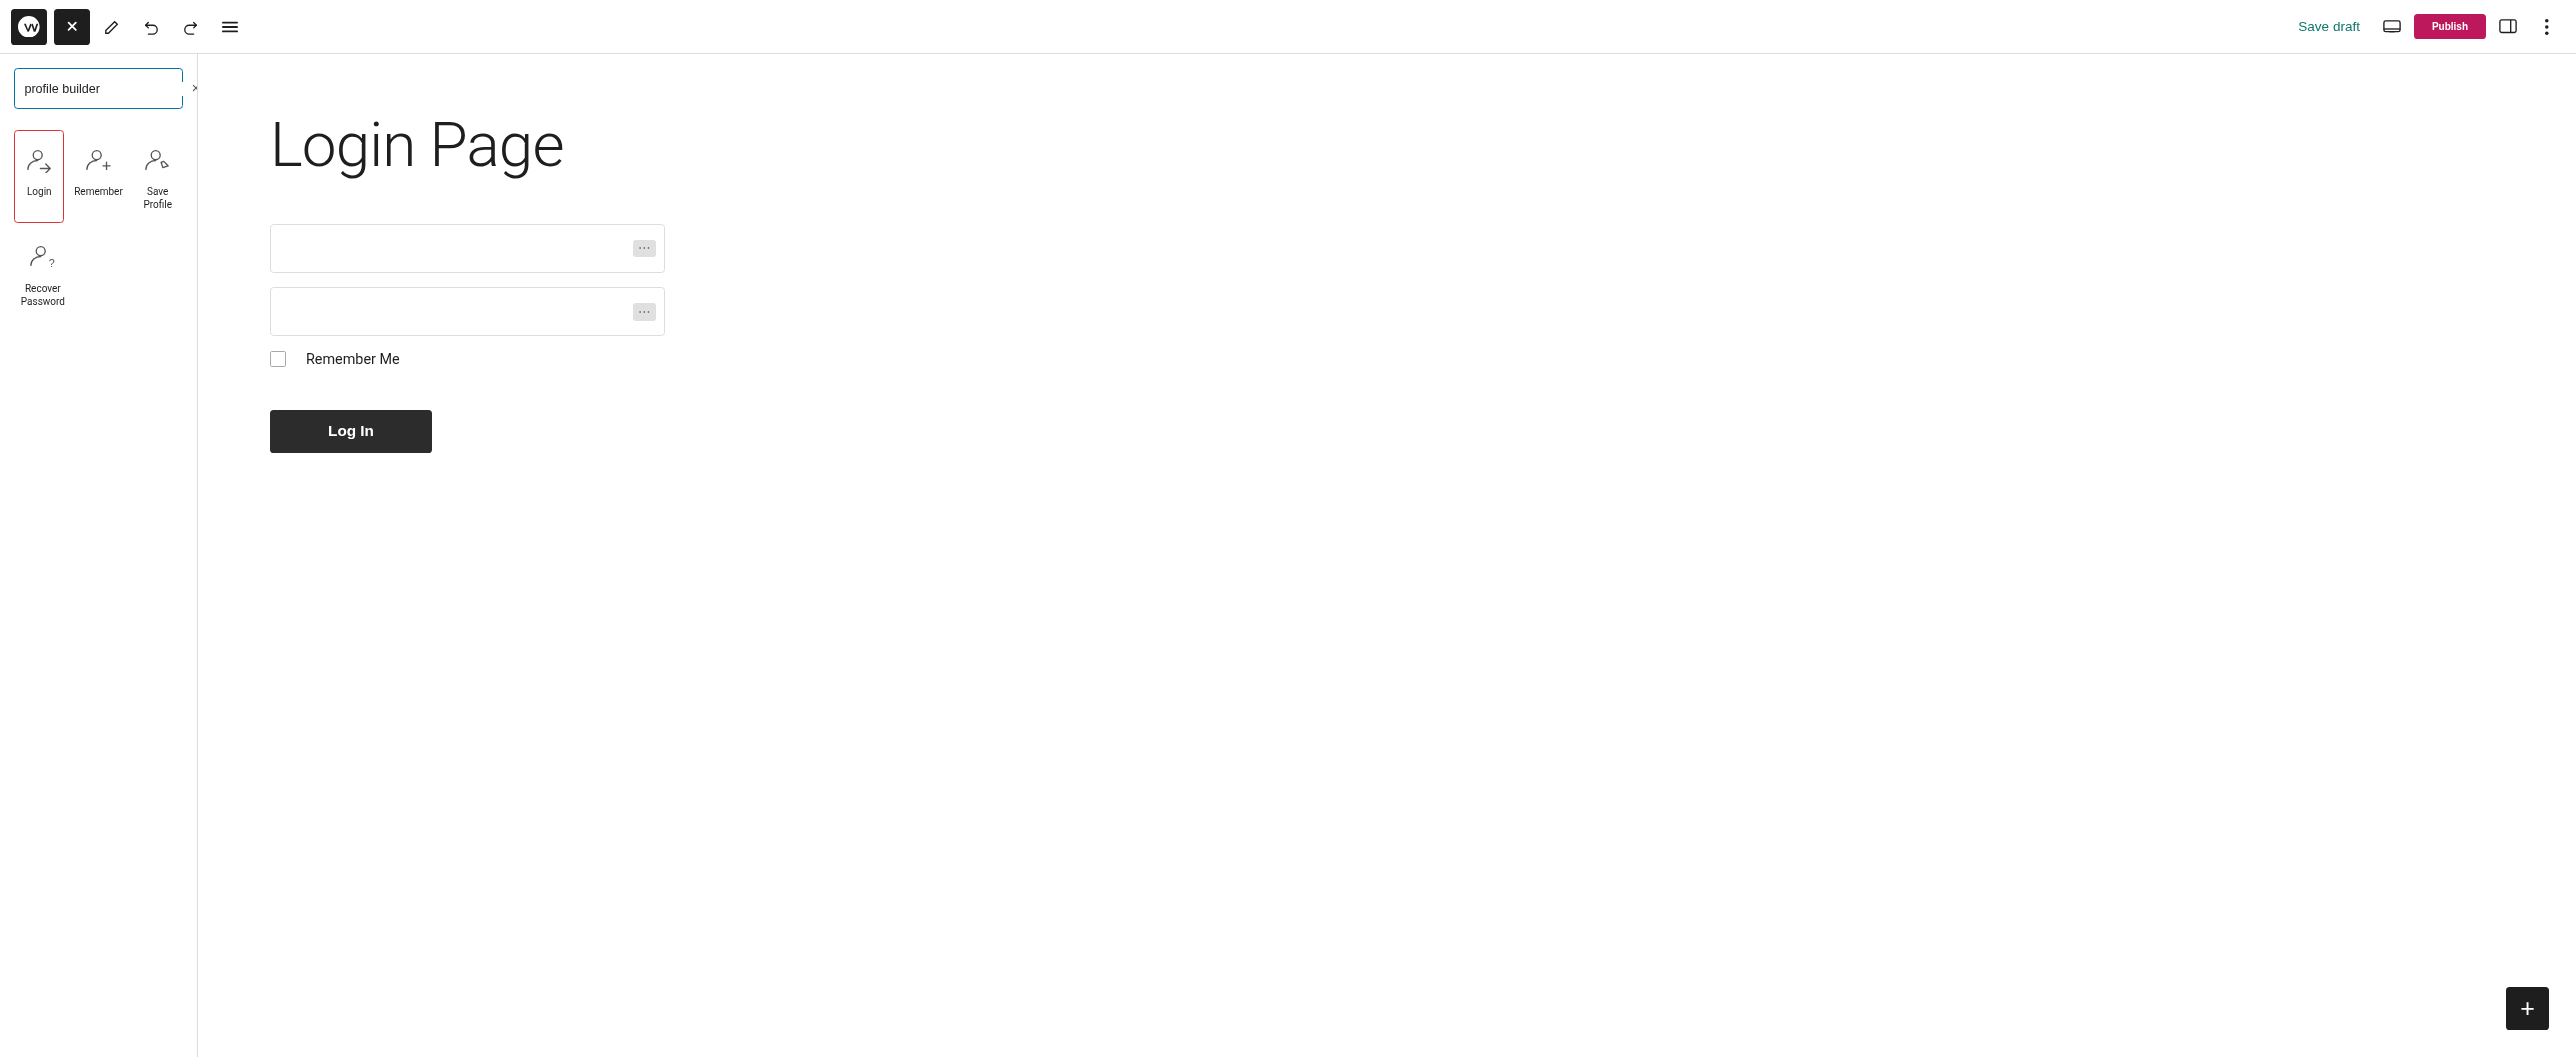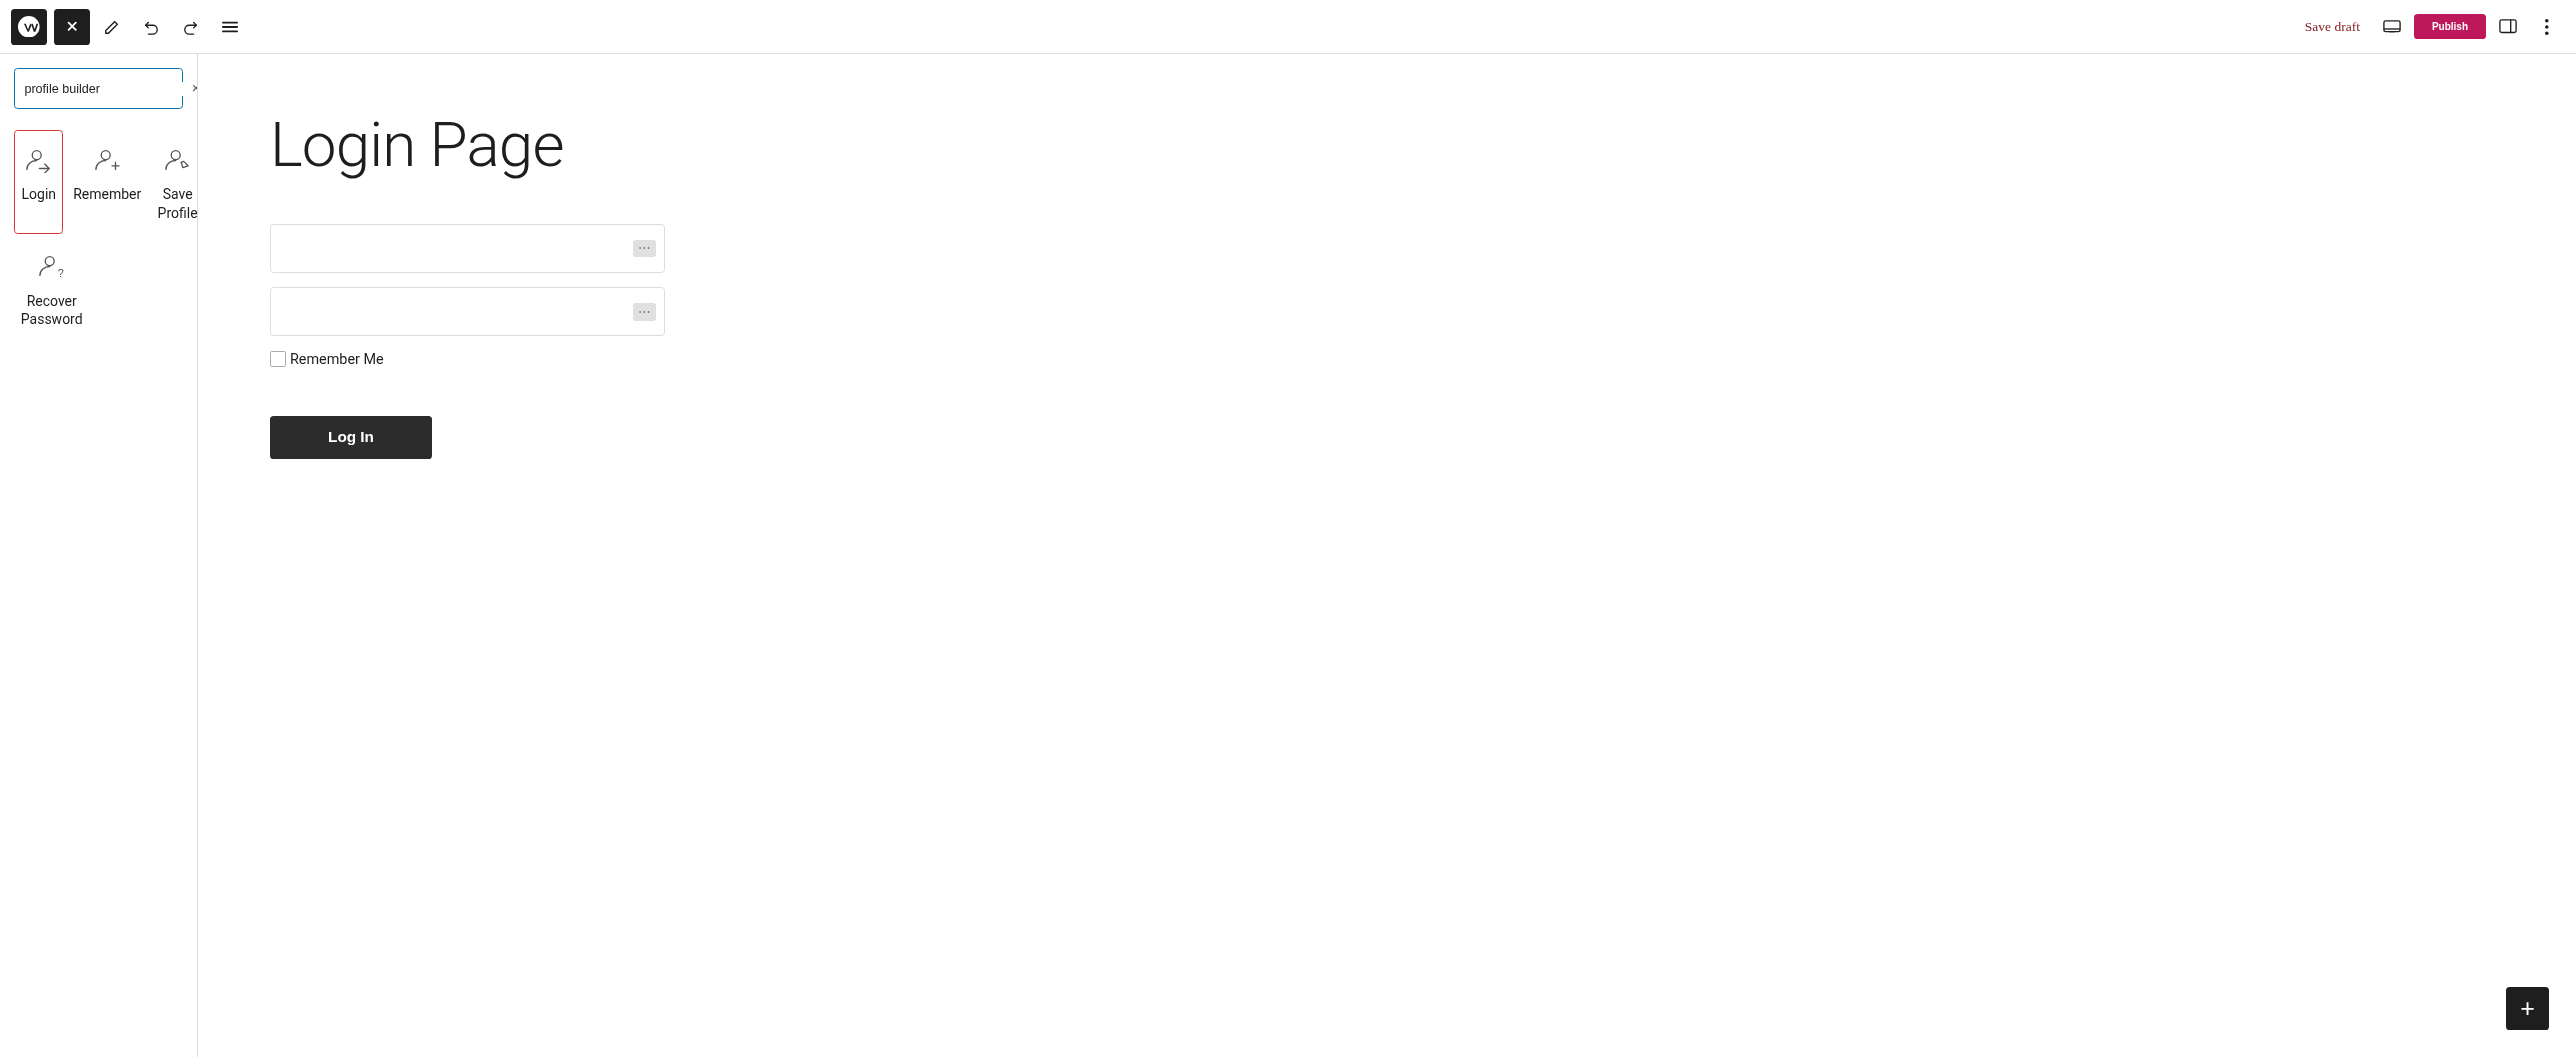--- a/index.html
+++ b/index.html
@@ -34,23 +34,22 @@
       display: flex; align-items: center; justify-content: center;
       color: #1e1e1e;
       font-size: 16px;
     }
     .toolbar-btn.close-block {
       background: #1e1e1e; color: white; border-radius: 3.6px;
     }
     .toolbar-spacer { flex: 1; }
     .save-draft-btn {
       background: none; border: none; cursor: pointer;
-      font-size: 13.5px; color: #7f1d1d; padding: 7.2px 10.8px;
-      border-radius: 3.6px;
-      font-family: Liberation Serif, serif;
+      font-size: 13.5px; color: #0f766e; padding: 7.2px 10.8px;
+      border-radius: 3.6px;
     }
     .publish-btn {
       background: #be185d; color: white; border: none;
       padding: 7.2px 18px; border-radius: 3.6px; cursor: pointer;
       font-size: 10px; font-weight: 600;
     }
     .toolbar-icon-btn {
       width: 36px; height: 36px;
       border: none; background: none; cursor: pointer;
       border-radius: 3.6px;
@@ -115,21 +114,21 @@
       border: 1.8px solid #d63638;
     }
     .block-icon {
       font-size: 21.6px;
       margin-bottom: 7.2px;
       color: #555;
       width: 36px; height: 36px;
       display: flex; align-items: center; justify-content: center;
     }
     .block-label {
-      font-size: 14px;
+      font-size: 10px;
       color: #1e1e1e;
       line-height: 1.3;
     }
     
     .block-row-second {
       display: grid;
       grid-template-columns: repeat(3, 1fr);
       gap: 3.6px;
       margin-top: 3.6px;
     }
@@ -178,22 +177,22 @@
       border-radius: 2.7px;
       padding: 2.7px 5.4px;
       cursor: pointer;
       font-size: 12.6px;
       color: #555;
       line-height: 1;
     }
 
     .remember-me {
       display: flex;
-      gap: 4px;
-      margin-bottom: 18px;
+      gap: 20px;
+      margin-bottom: 12px;
     }
     .remember-checkbox {
       width: 16px; height: 16px;
       border: 0.9px solid #aaa;
       background: #fff;
       cursor: pointer;
       appearance: none;
       -webkit-appearance: none;
       border-radius: 1.8px;
       flex-shrink: 0;

